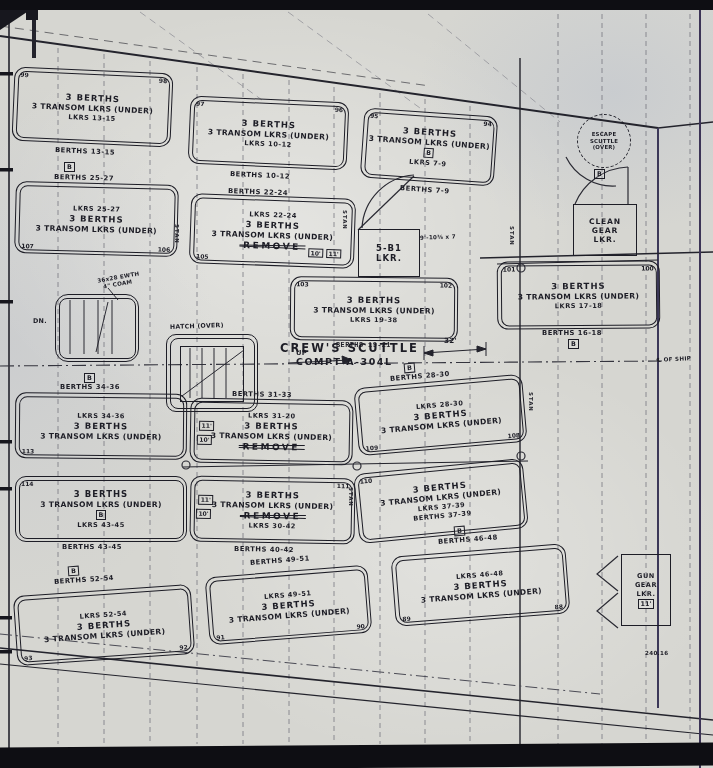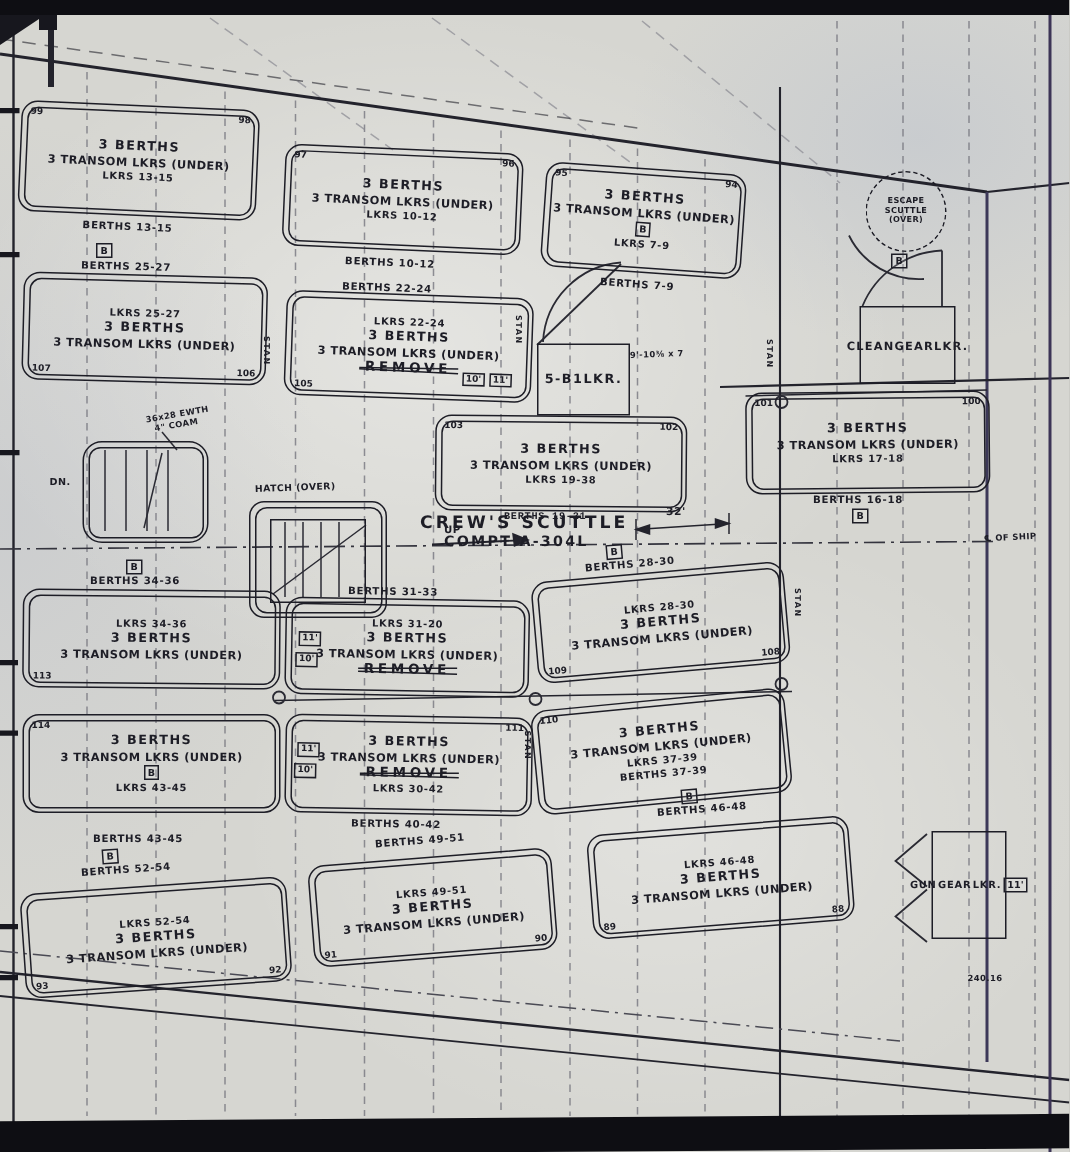--- a/index.html
+++ b/index.html
@@ -22,21 +22,21 @@
 .tsm{font-size:6.6px;font-weight:700;letter-spacing:.5px;white-space:nowrap;}
 .corner{position:absolute;font-size:6px;font-weight:700;z-index:4;}
 .tl{left:5px;top:3px}.tr{right:5px;top:3px}.bl{left:6px;bottom:3px}.br{right:6px;bottom:3px}
 .abs{position:absolute;z-index:3;}
 .outlbl{position:absolute;z-index:3;font-size:6.8px;font-weight:700;letter-spacing:.5px;white-space:nowrap;transform-origin:left center;}
 .btag{display:inline-block;border:1.2px solid var(--ink);padding:0 2px;font-size:6.4px;font-weight:700;line-height:8px;background:rgba(255,255,255,.15);}
 .sizebox{position:absolute;border:1px solid var(--ink);font-size:6px;font-weight:700;line-height:7.5px;padding:0 1.5px;z-index:4;}
 .strike{position:relative;font-size:9px;font-weight:700;letter-spacing:2.5px;white-space:nowrap;}
 .strike::before{content:"";position:absolute;left:-4px;right:-4px;top:38%;border-top:1.7px solid var(--ink);transform:rotate(-1deg);}
 .strike::after{content:"";position:absolute;left:-4px;right:-4px;top:64%;border-top:1.7px solid var(--ink);transform:rotate(.8deg);}
-.box{position:absolute;z-index:3;border:1.6px solid var(--ink);display:flex;flex-direction:row;align-items:center;justify-content:center;text-align:center;gap:0;}
+.box{position:absolute;z-index:3;border:1.6px solid var(--ink);display:flex;flex-direction:column;align-items:center;justify-content:center;text-align:center;gap:0;}
 .box .t2{letter-spacing:.8px;}
 .circle{position:absolute;z-index:3;border:1.4px dashed var(--ink);border-radius:50%;display:flex;flex-direction:column;align-items:center;justify-content:center;text-align:center;}
 .circle span{font-size:5.4px;font-weight:700;line-height:6.4px;letter-spacing:.2px;}
 .title1{position:absolute;z-index:3;font-size:11.5px;font-weight:700;letter-spacing:2px;white-space:nowrap;}
 .title2{position:absolute;z-index:3;font-size:9.5px;font-weight:700;letter-spacing:1.5px;white-space:nowrap;}
 .tiny{position:absolute;z-index:3;font-size:5.6px;font-weight:700;letter-spacing:.3px;white-space:nowrap;}
 .vtx{position:absolute;z-index:3;font-size:5.4px;font-weight:700;letter-spacing:1px;white-space:nowrap;transform:rotate(90deg);transform-origin:left top;}
 .bar{position:absolute;z-index:5;background:#0e0e13;}
 </style>
 </head>
@@ -273,21 +273,21 @@
 
 <div class="blk" style="left:15px;top:476px;width:170px;height:64px;">
   <span class="corner tl">114</span>
   <div class="stack">
         <span class="t1">3 BERTHS</span>
   <span class="t2">3 TRANSOM LKRS (UNDER)</span>
   <span class="btag">B</span>
   <span class="tsm">LKRS 43-45</span>
       </div>
 </div>
-<span class="outlbl" style="left:62px;top:543px;margin-top:12px;">BERTHS 43-45</span>
+<span class="outlbl" style="left:62px;top:543px;">BERTHS 43-45</span>
 
 <div class="blk" style="left:190px;top:477px;width:163px;height:64px;transform:rotate(1deg);">
   <span class="corner tr">111</span>
   <div class="stack">
         <span class="t1">3 BERTHS</span>
   <span class="t2">3 TRANSOM LKRS (UNDER)</span>
   <span class="strike">REMOVE</span>
   <span class="tsm">LKRS 30-42</span>
       </div>
   <span class="sizebox" style="left:7px;top:18px;">11'</span>

